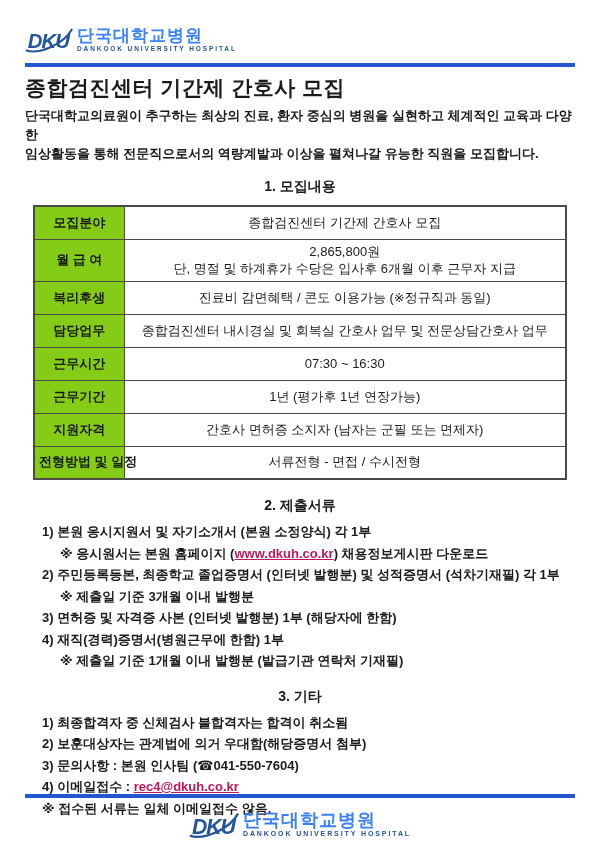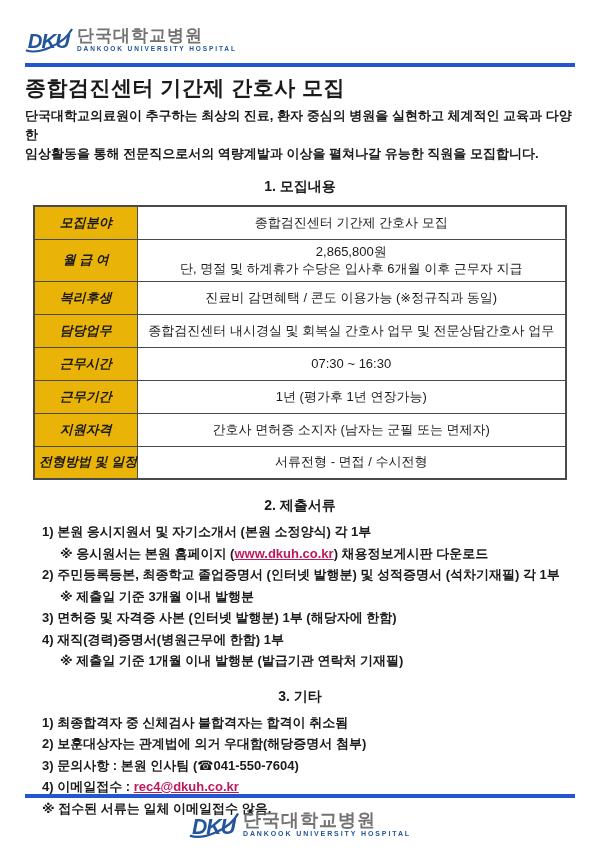--- a/index.html
+++ b/index.html
@@ -11,21 +11,21 @@
     color:#1a1a1a;
     overflow:hidden;
   }
   .page { padding:0 25px; }
 
   
   .brand { display:flex; align-items:flex-start; gap:4px; }
   .brand-mark { flex:0 0 auto; }
   .brand-names { display:flex; flex-direction:column; justify-content:center; }
   .brand-ko {
-    color:#737373; font-weight:900; font-size:17px;
+    color:#3b82f6; font-weight:900; font-size:17px;
     letter-spacing:1px; line-height:19px;
   }
   .brand-en {
     color:#23549c; font-weight:700; font-size:6.5px;
     letter-spacing:1.9px; line-height:8px;
   }
   .header { padding-top:26px; }
   .rule {
     height:4px; background:#2456cf; margin-top:3px;
   }
@@ -54,25 +54,24 @@
     table-layout:fixed;
   }
   table.recruit th, table.recruit td {
     border:1px solid #4a4a4a;
     font-size:13px;
     text-align:center;
     vertical-align:middle;
     padding:2px 4px;
   }
   table.recruit th {
-    width:103px;
-    background:#eab308;
+    width:90px;
+    background:#84cc16;
     font-weight:800;
     white-space:nowrap;
-    font-style:italic;
   }
   table.recruit td { font-weight:500; }
   tr.r-std  { height:33px; }
   tr.r-tall { height:42px; }
   .cell-line { display:block; line-height:17px; }
 
   
   .doc-list { margin-top:6px; }
   .doc-item { font-size:13px; font-weight:600; line-height:21.5px; padding-left:17px; }
   .doc-note { font-size:13px; font-weight:600; line-height:21.5px; padding-left:35px; }

